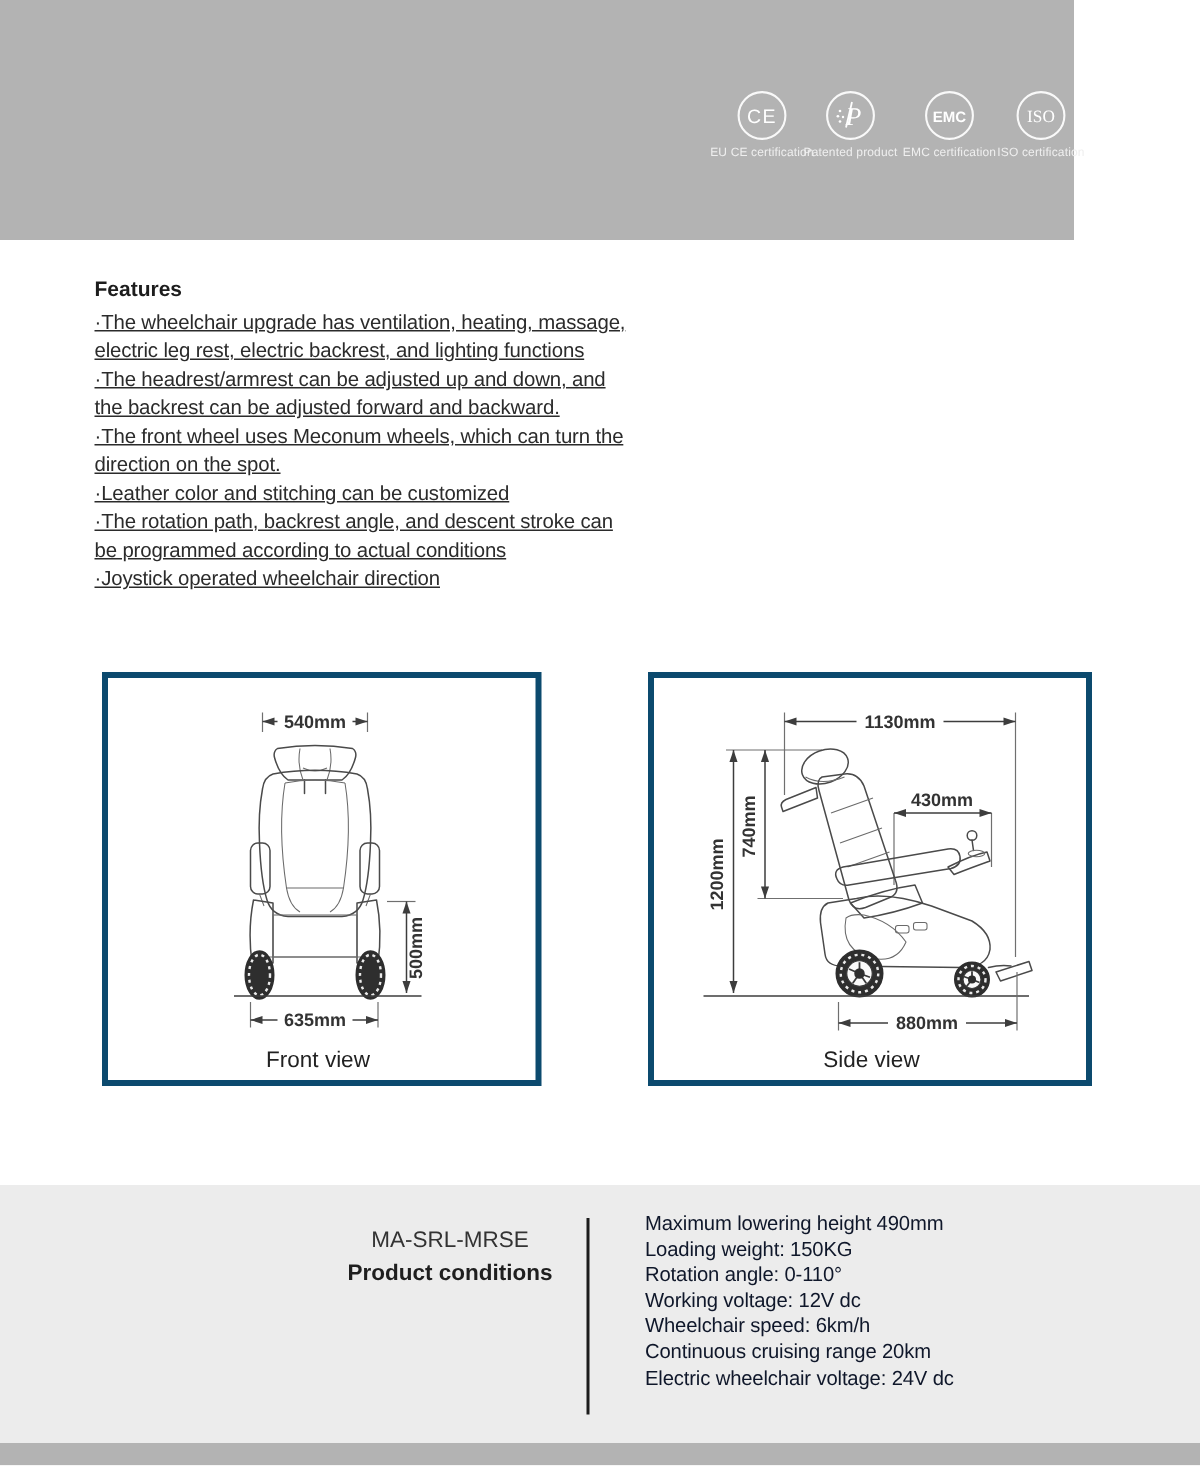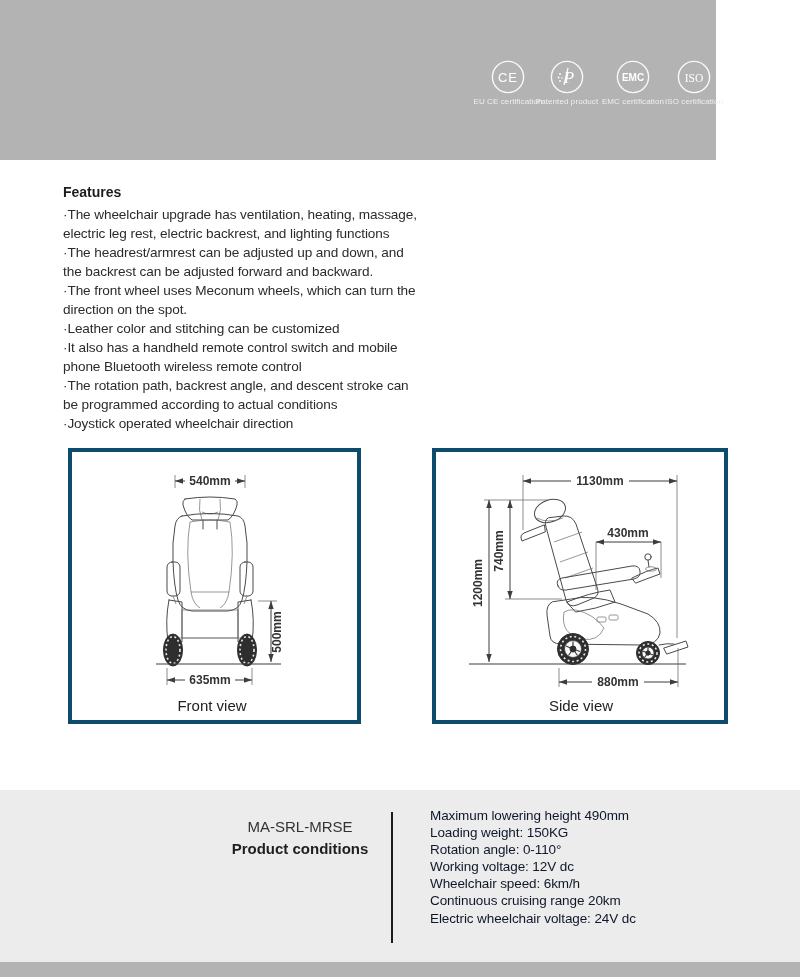--- a/index.html
+++ b/index.html
@@ -6,21 +6,21 @@
   .page{position:relative;width:800px;height:977px;background:#ffffff;overflow:hidden;
         font-family:"Liberation Sans",sans-serif;}
   
   .banner{position:absolute;left:0;top:0;width:716px;height:160px;background:#b3b3b3;}
   .cert{position:absolute;top:60px;transform:translateX(-50%);text-align:center;width:86px;}
   .cert-badge{display:block;margin:0 auto 3px auto;}
   .cert-label{font-size:8px;color:#efefef;letter-spacing:0.1px;white-space:nowrap;}
   
   .features{position:absolute;left:63px;top:184px;width:360px;color:#2b2b2b;}
   .features-title{font-size:14px;font-weight:bold;color:#1d1d1d;margin-bottom:5px;}
-  .feature-item{font-size:13.6px;line-height:19px;letter-spacing:-0.1px;}
+  .feature-item{font-size:13.6px;line-height:19px;letter-spacing:-0.1px;text-decoration:underline;}
   
   .diagram{position:absolute;top:448px;height:268px;background:#fff;border:4px solid #0c4a6e;}
   .diagram.front{left:68px;width:285px;}
   .diagram.side{left:432px;width:288px;}
   .diagram svg{display:block;}
   .dim-line{stroke:#3d3d3d;stroke-width:1;fill:none;}
   .ext-line{stroke:#6f6f6f;stroke-width:0.8;fill:none;}
   .arrow{fill:#3d3d3d;stroke:none;}
   .dim-text{font-family:"Liberation Sans",sans-serif;font-size:12px;font-weight:bold;fill:#333;}
   .view-label{font-family:"Liberation Sans",sans-serif;font-size:15px;fill:#222;}
@@ -85,21 +85,20 @@
     </div>
   </div>
 
   <div class="features">
     <div class="features-title">Features</div>
     <div>
         <div class="feature-item">·The wheelchair upgrade has ventilation, heating, massage, electric leg rest, electric backrest, and lighting functions</div>
         <div class="feature-item">·The headrest/armrest can be adjusted up and down, and the backrest can be adjusted forward and backward.</div>
         <div class="feature-item">·The front wheel uses Meconum wheels, which can turn the direction on the spot.</div>
         <div class="feature-item">·Leather color and stitching can be customized</div>
-        <div class="feature-item">·It also has a handheld remote control switch and mobile phone Bluetooth wireless remote control</div>
         <div class="feature-item">·The rotation path, backrest angle, and descent stroke can be programmed according to actual conditions</div>
         <div class="feature-item">·Joystick operated wheelchair direction</div>
       </div>
   </div>
 
   <div class="diagram front">
     <svg width="285" height="268" viewBox="0 0 285 268">
 
       <line class="ext-line" x1="103" y1="23" x2="103" y2="36"></line>
       <line class="ext-line" x1="173" y1="23" x2="173" y2="36"></line>

